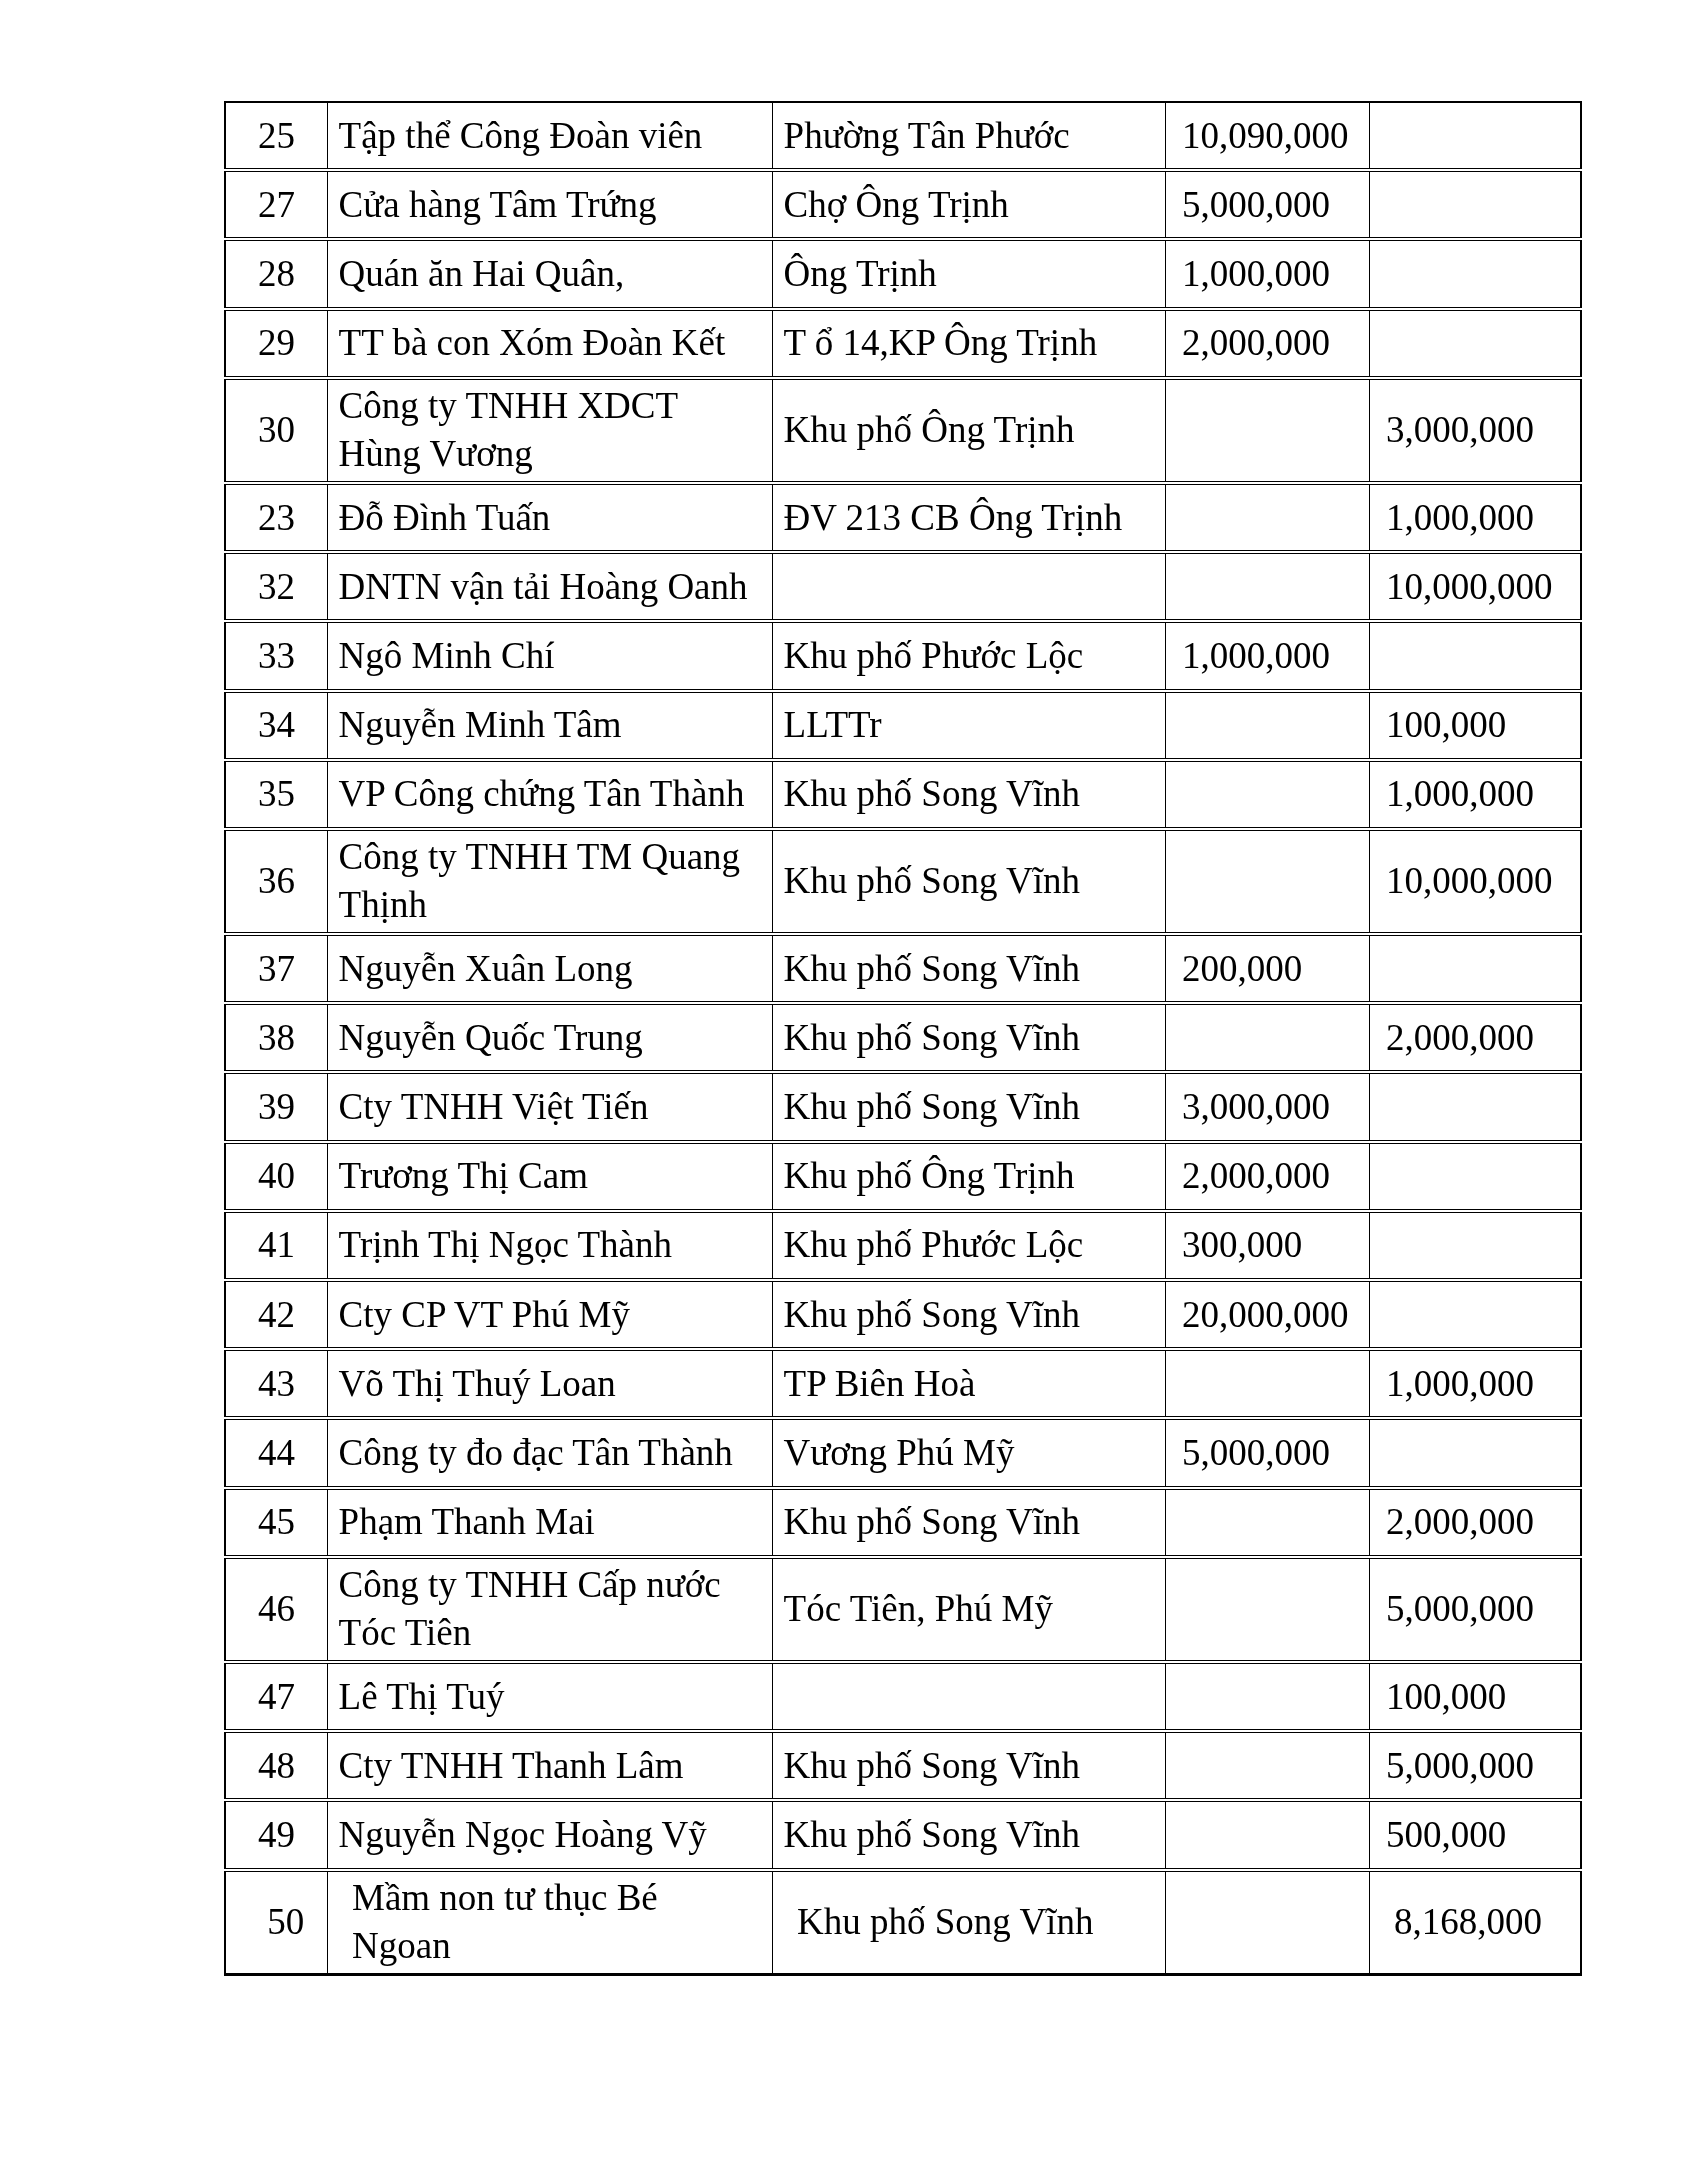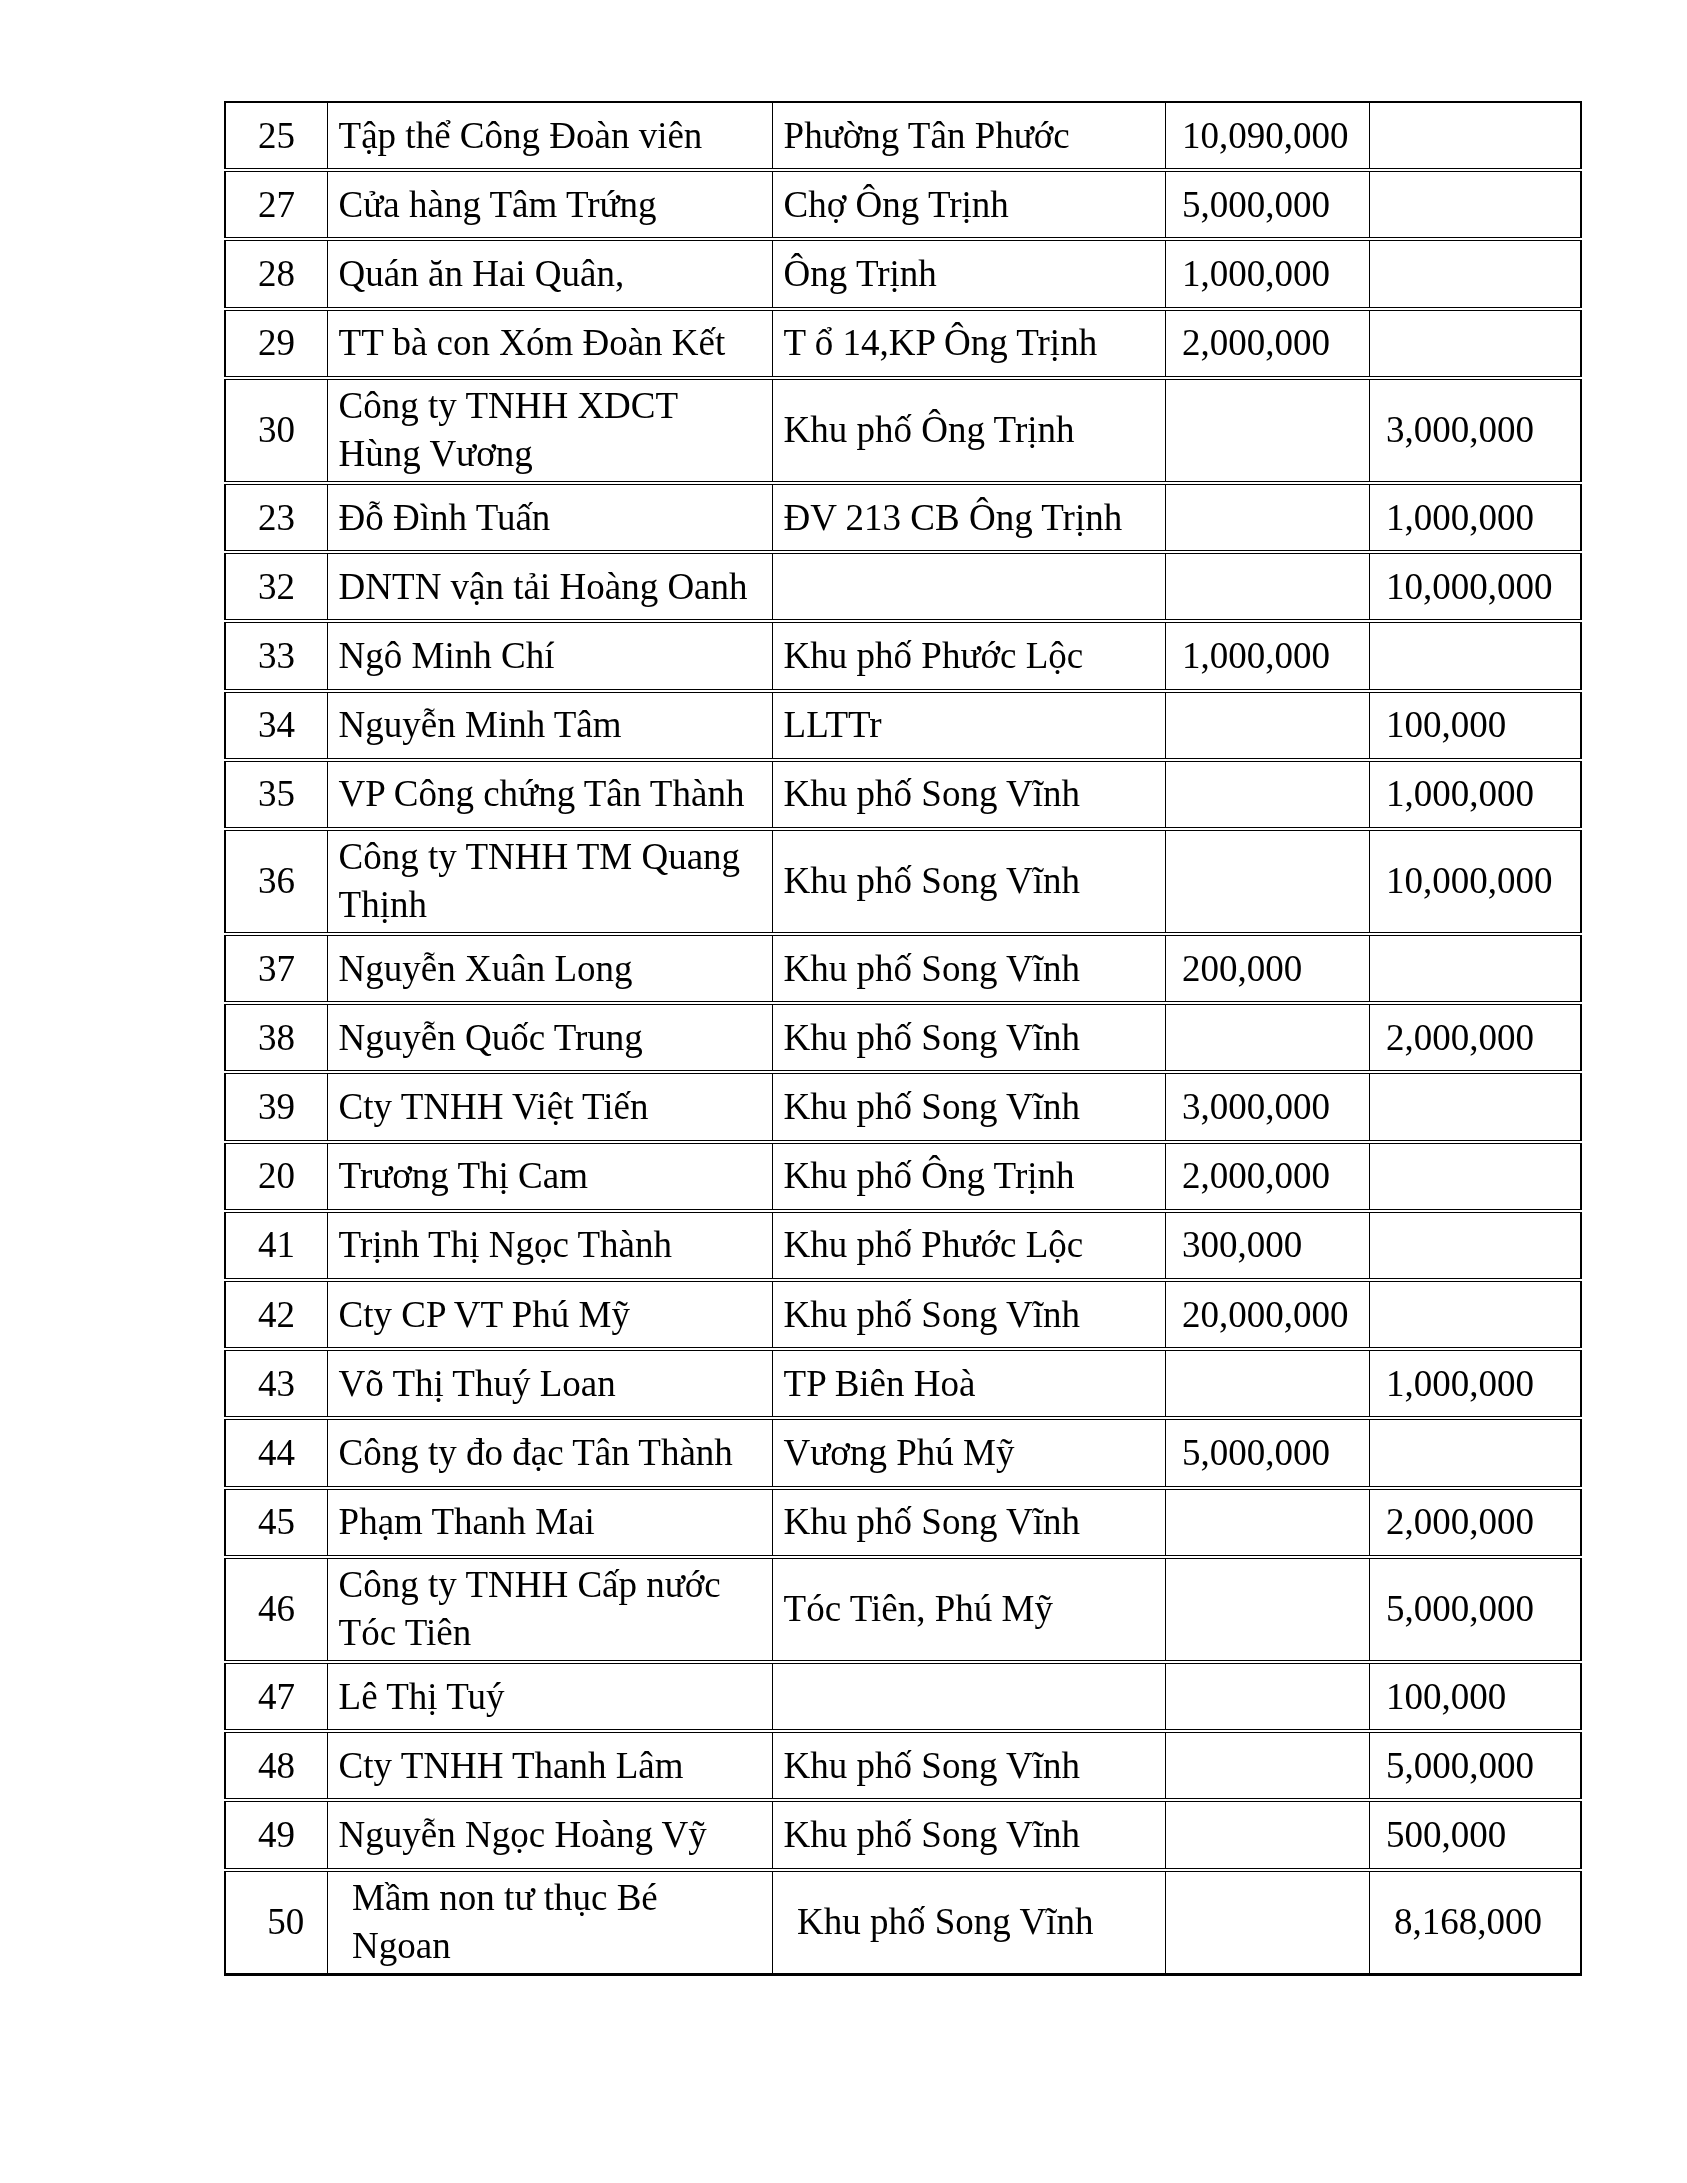--- a/index.html
+++ b/index.html
@@ -165,21 +165,21 @@
           <td class="col-amt">2,000,000</td>
         </tr>
         <tr>
           <td class="col-no">39</td>
           <td class="col-name">Cty TNHH Việt Tiến</td>
           <td class="col-loc">Khu phố Song Vĩnh</td>
           <td class="col-amt">3,000,000</td>
           <td class="col-amt"></td>
         </tr>
         <tr>
-          <td class="col-no">20</td>
+          <td class="col-no">40</td>
           <td class="col-name">Trương Thị Cam</td>
           <td class="col-loc">Khu phố Ông Trịnh</td>
           <td class="col-amt">2,000,000</td>
           <td class="col-amt"></td>
         </tr>
         <tr>
           <td class="col-no">41</td>
           <td class="col-name">Trịnh Thị Ngọc Thành</td>
           <td class="col-loc">Khu phố Phước Lộc</td>
           <td class="col-amt">300,000</td>

